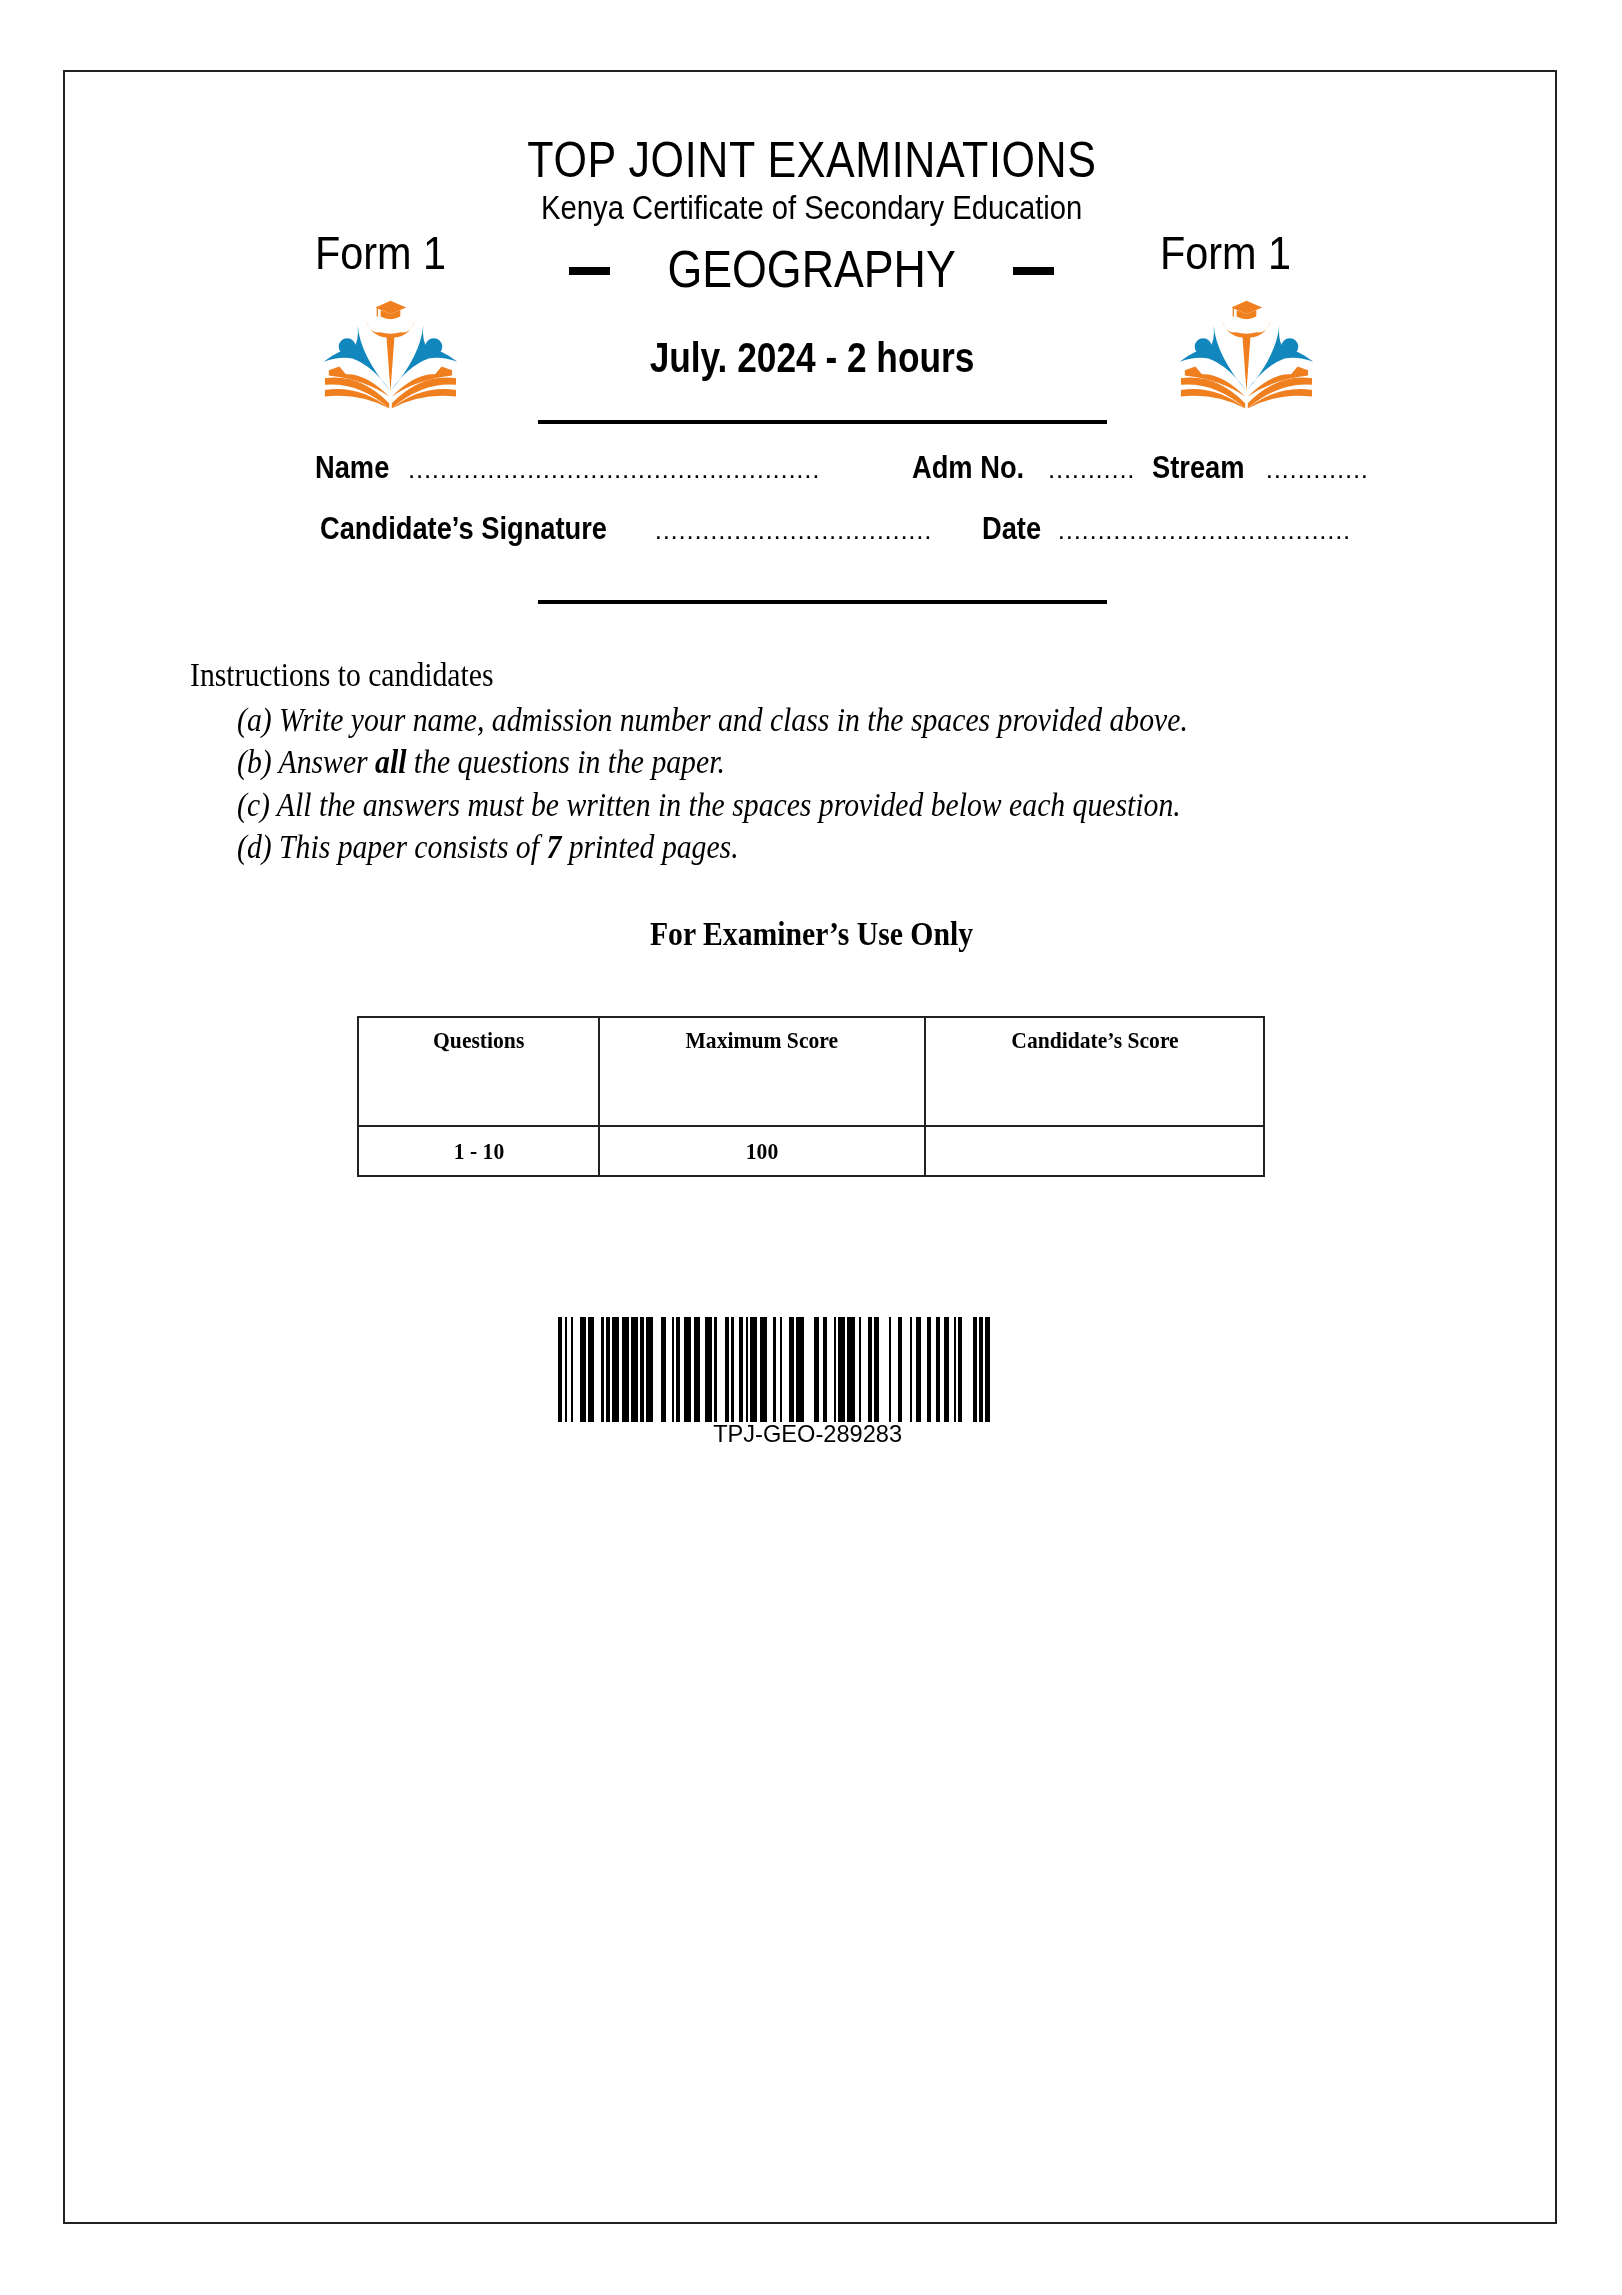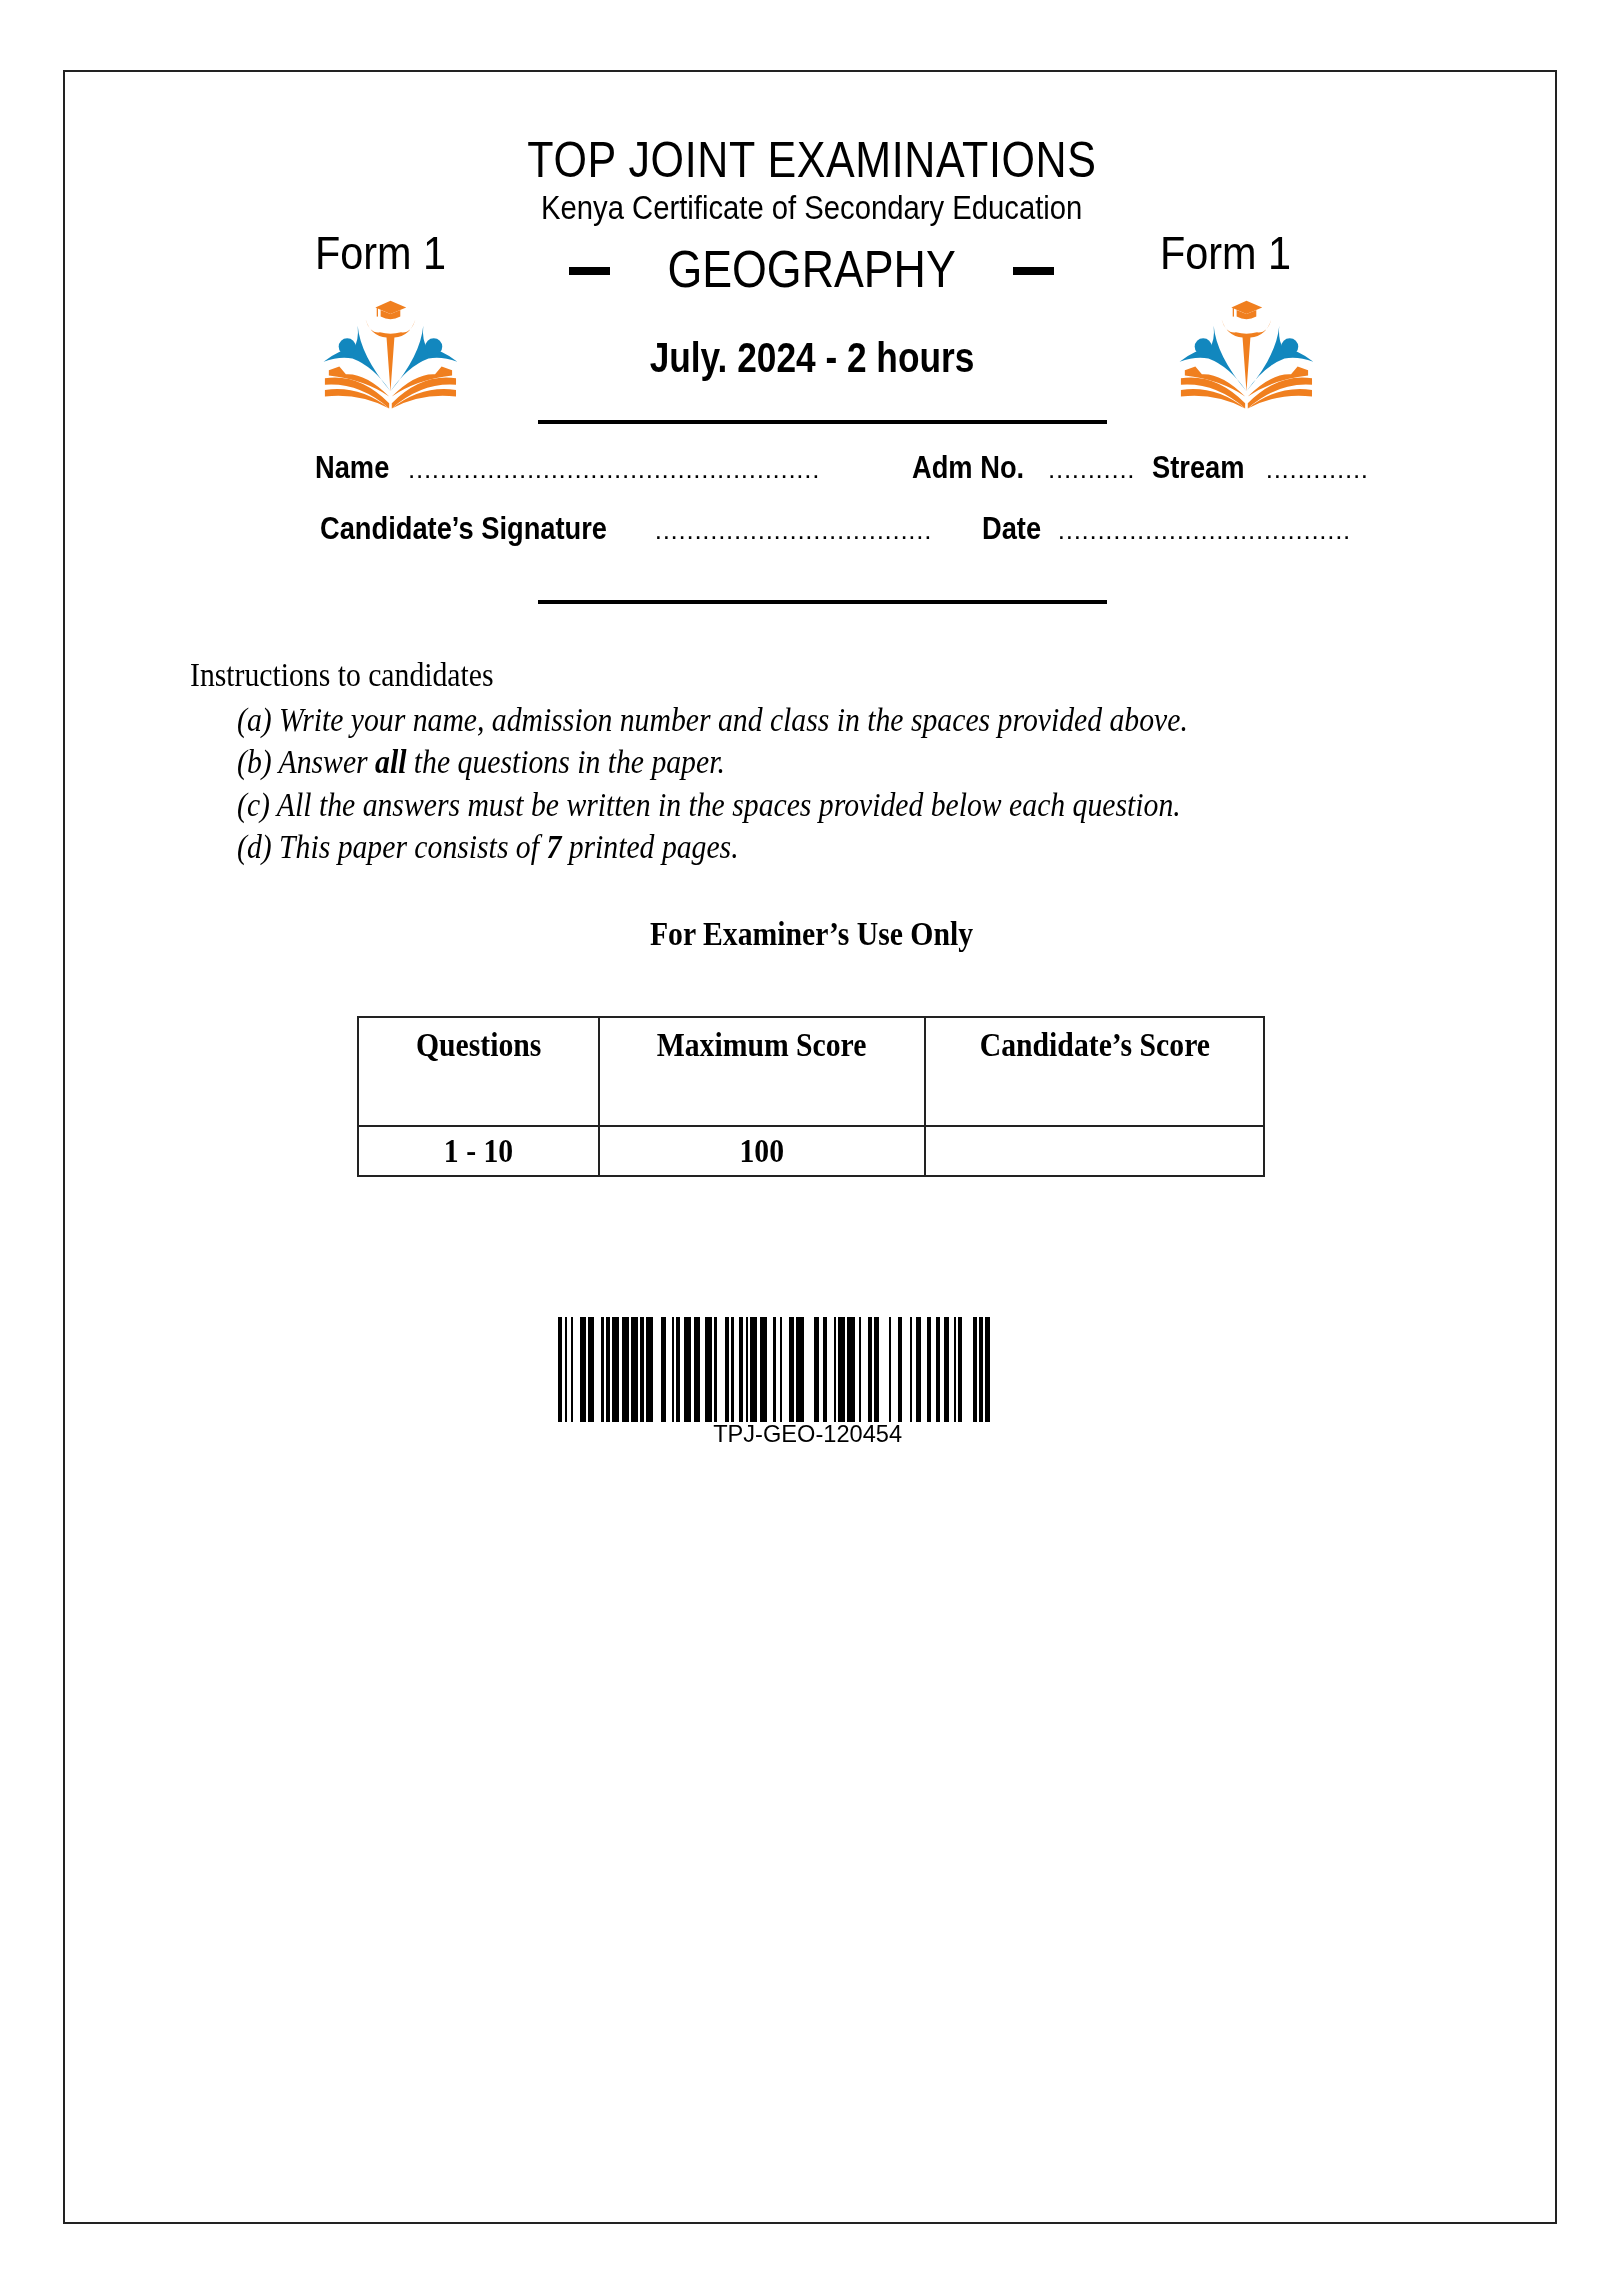--- a/index.html
+++ b/index.html
@@ -52,21 +52,21 @@
   .instr-a { top: 699px; }
   .instr-b { top: 741px; }
   .instr-c { top: 784px; }
   .instr-d { top: 826px; }
 
   .examiner-title { left: 0; width: 1623px; top: 913px; text-align: center; font-size: 33px; line-height: 42px; font-weight: bold; }
   .examiner-title span { display: inline-block; transform: scaleX(0.9); }
 
   table.score {
     position: absolute; left: 357px; top: 1016px; width: 908px; border-collapse: collapse;
-    font-family: "Liberation Serif", "DejaVu Serif", serif; font-weight: bold; font-size: 33px;
+    font-family: "Liberation Serif", "DejaVu Serif", serif; font-weight: bold; font-size: 24px;
   }
   table.score td, table.score th { border: 2px solid #222; text-align: center; font-weight: bold; }
   table.score th { height: 97px; vertical-align: top; padding-top: 9.2px; }
   table.score td { height: 46px; vertical-align: middle; }
   table.score .c1 { width: 237px; }
   table.score .c2 { width: 322px; }
   table.score .cell-text { display: inline-block; transform: scaleX(0.9); }
 
   .barcode { left: 558px; top: 1317px; width: 433px; height: 105px; display: flex; }
   .barcode .bar { height: 105px; background: #000; flex: none; }
@@ -277,14 +277,14 @@
     <div class="bar" style="width: 2.4px;"></div>
     <div class="gap" style="width: 1.8px;"></div>
     <div class="bar" style="width: 4.3px;"></div>
     <div class="gap" style="width: 11px;"></div>
     <div class="bar" style="width: 4.3px;"></div>
     <div class="gap" style="width: 1.8px;"></div>
     <div class="bar" style="width: 4.3px;"></div>
     <div class="gap" style="width: 1.8px;"></div>
     <div class="bar" style="width: 4.9px;"></div>
   </div>
-<div class="abs barcode-label sans"><span>TPJ-GEO-120454</span></div>
+<div class="abs barcode-label sans"><span>TPJ-GEO-289283</span></div>
 
 
 </body></html>

